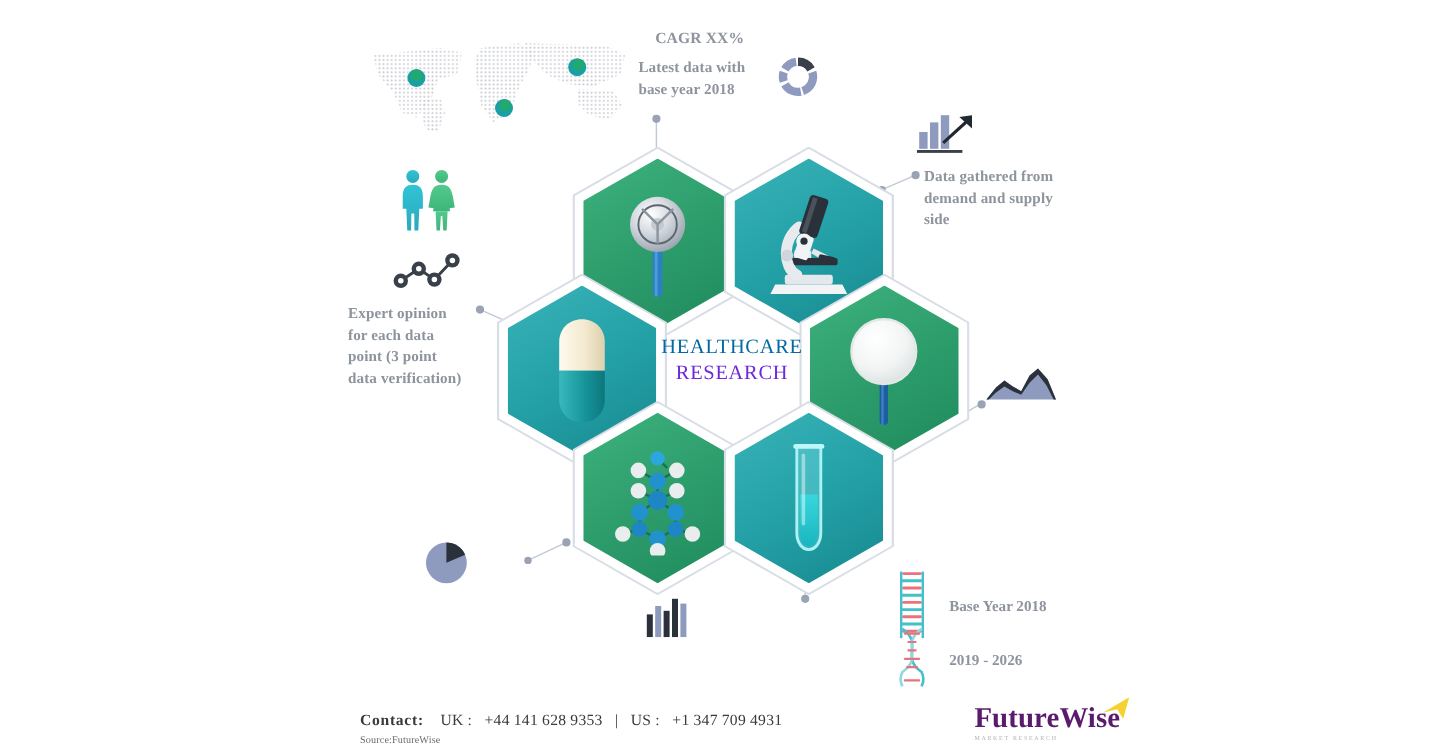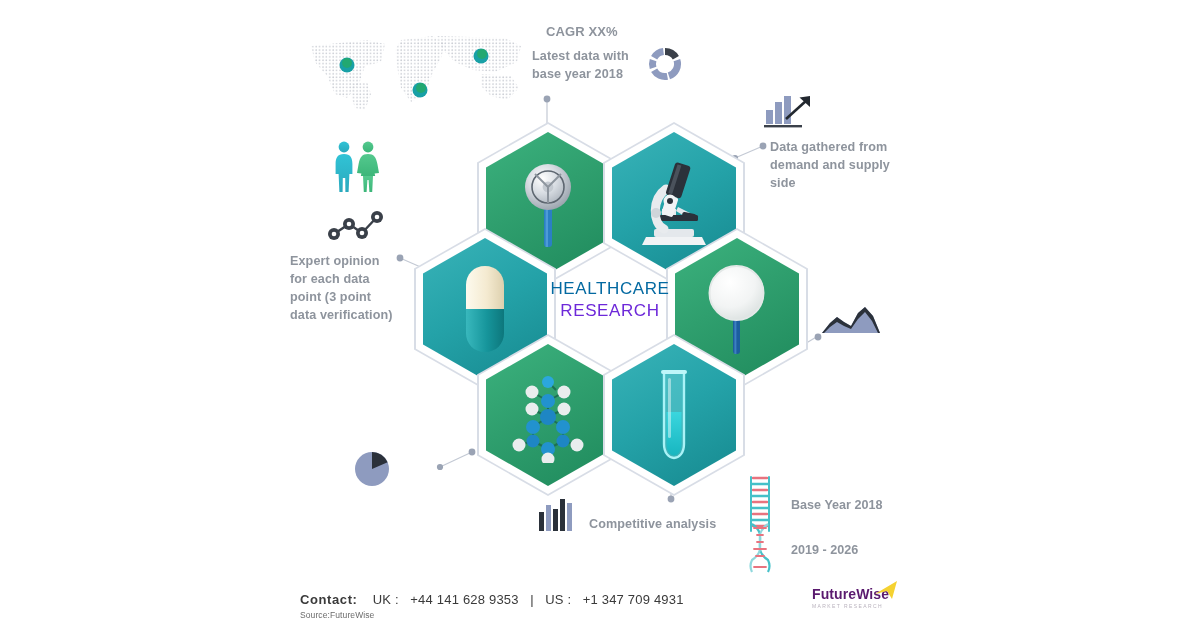--- a/index.html
+++ b/index.html
@@ -7,20 +7,21 @@
   html, body {
     width: 1200px; height: 628px;
     background: #ffffff;
     font-family: "Liberation Sans", sans-serif;
     overflow: hidden;
   }
   #canvas {
     position: relative;
     width: 1072px; height: 628px;
     background: #ffffff;
+    font-family: Liberation Serif, serif;
   }
   .abs { position: absolute; }
 
   
   #hex-cluster { left: 420px; top: 125px; width: 360px; height: 350px; }
   .hex-wrap { position: absolute; width: 124px; height: 142px; }
   .hex-outline {
     position: absolute; left: -9px; top: -10px;
     width: 142px; height: 162px;
     clip-path: polygon(50% 0%, 100% 25%, 100% 75%, 50% 100%, 0% 75%, 0% 25%);
@@ -55,21 +56,21 @@
     letter-spacing: .1px;
   }
 
   
   #contact { left: 300px; top: 592px; }
   #contact .c1 { font-size: 13px; color: #3a3a3a; letter-spacing: .2px; }
   #contact .c1 b { font-weight: bold; letter-spacing: .6px; }
   #contact .c2 { font-size: 8.5px; color: #6b6b6b; margin-top: 3px; letter-spacing: .1px; }
 
   #logo { left: 812px; top: 586px; }
-  #logo .brand { font-size: 14px; font-weight: bold; color: #5a1a6e; letter-spacing: .1px; }
+  #logo .brand { font-size: 24px; font-weight: bold; color: #5a1a6e; letter-spacing: .1px; }
   #logo .brand .w { color: #5a1a6e; }
   #logo .tag { font-size: 5px; color: #b9b2bd; letter-spacing: 1.4px; margin-top: 1px; }
   #logo .arrow { position: absolute; right: -10px; top: -5px; }
   .yr-label { font-size: 12.6px; font-weight: bold; color: #8e949d; }
 </style>
 </head>
 <body>
 
 <div id="canvas">
 
@@ -195,21 +196,20 @@
 
   <div class="abs" style="left:538px; top:497px;">
     <svg width="40" height="34" viewBox="0 0 40 34">
       <rect x="1" y="15" width="5" height="19" fill="#2b313a"></rect>
       <rect x="8" y="8" width="5" height="26" fill="#8e9bbf"></rect>
       <rect x="15" y="12" width="5" height="22" fill="#2b313a"></rect>
       <rect x="22" y="2" width="5" height="32" fill="#2b313a"></rect>
       <rect x="29" y="6" width="5" height="28" fill="#8e9bbf"></rect>
     </svg>
   </div>
-  <div class="abs callout" style="left:589px; top:516px; width:170px;">Competitive analysis</div>
 
   <div class="abs" style="left:744px; top:476px;">
     <svg width="32" height="56" viewBox="0 0 32 56">
       <g stroke-linecap="round">
         <line x1="9" y1="2" x2="23" y2="2" stroke="#e8737f" stroke-width="2.4"></line>
         <line x1="8" y1="8" x2="24" y2="8" stroke="#45c0c8" stroke-width="2.4"></line>
         <line x1="9" y1="14" x2="23" y2="14" stroke="#e8737f" stroke-width="2.4"></line>
         <line x1="8" y1="20" x2="24" y2="20" stroke="#45c0c8" stroke-width="2.4"></line>
         <line x1="9" y1="26" x2="23" y2="26" stroke="#e8737f" stroke-width="2.4"></line>
         <line x1="8" y1="32" x2="24" y2="32" stroke="#45c0c8" stroke-width="2.4"></line>

